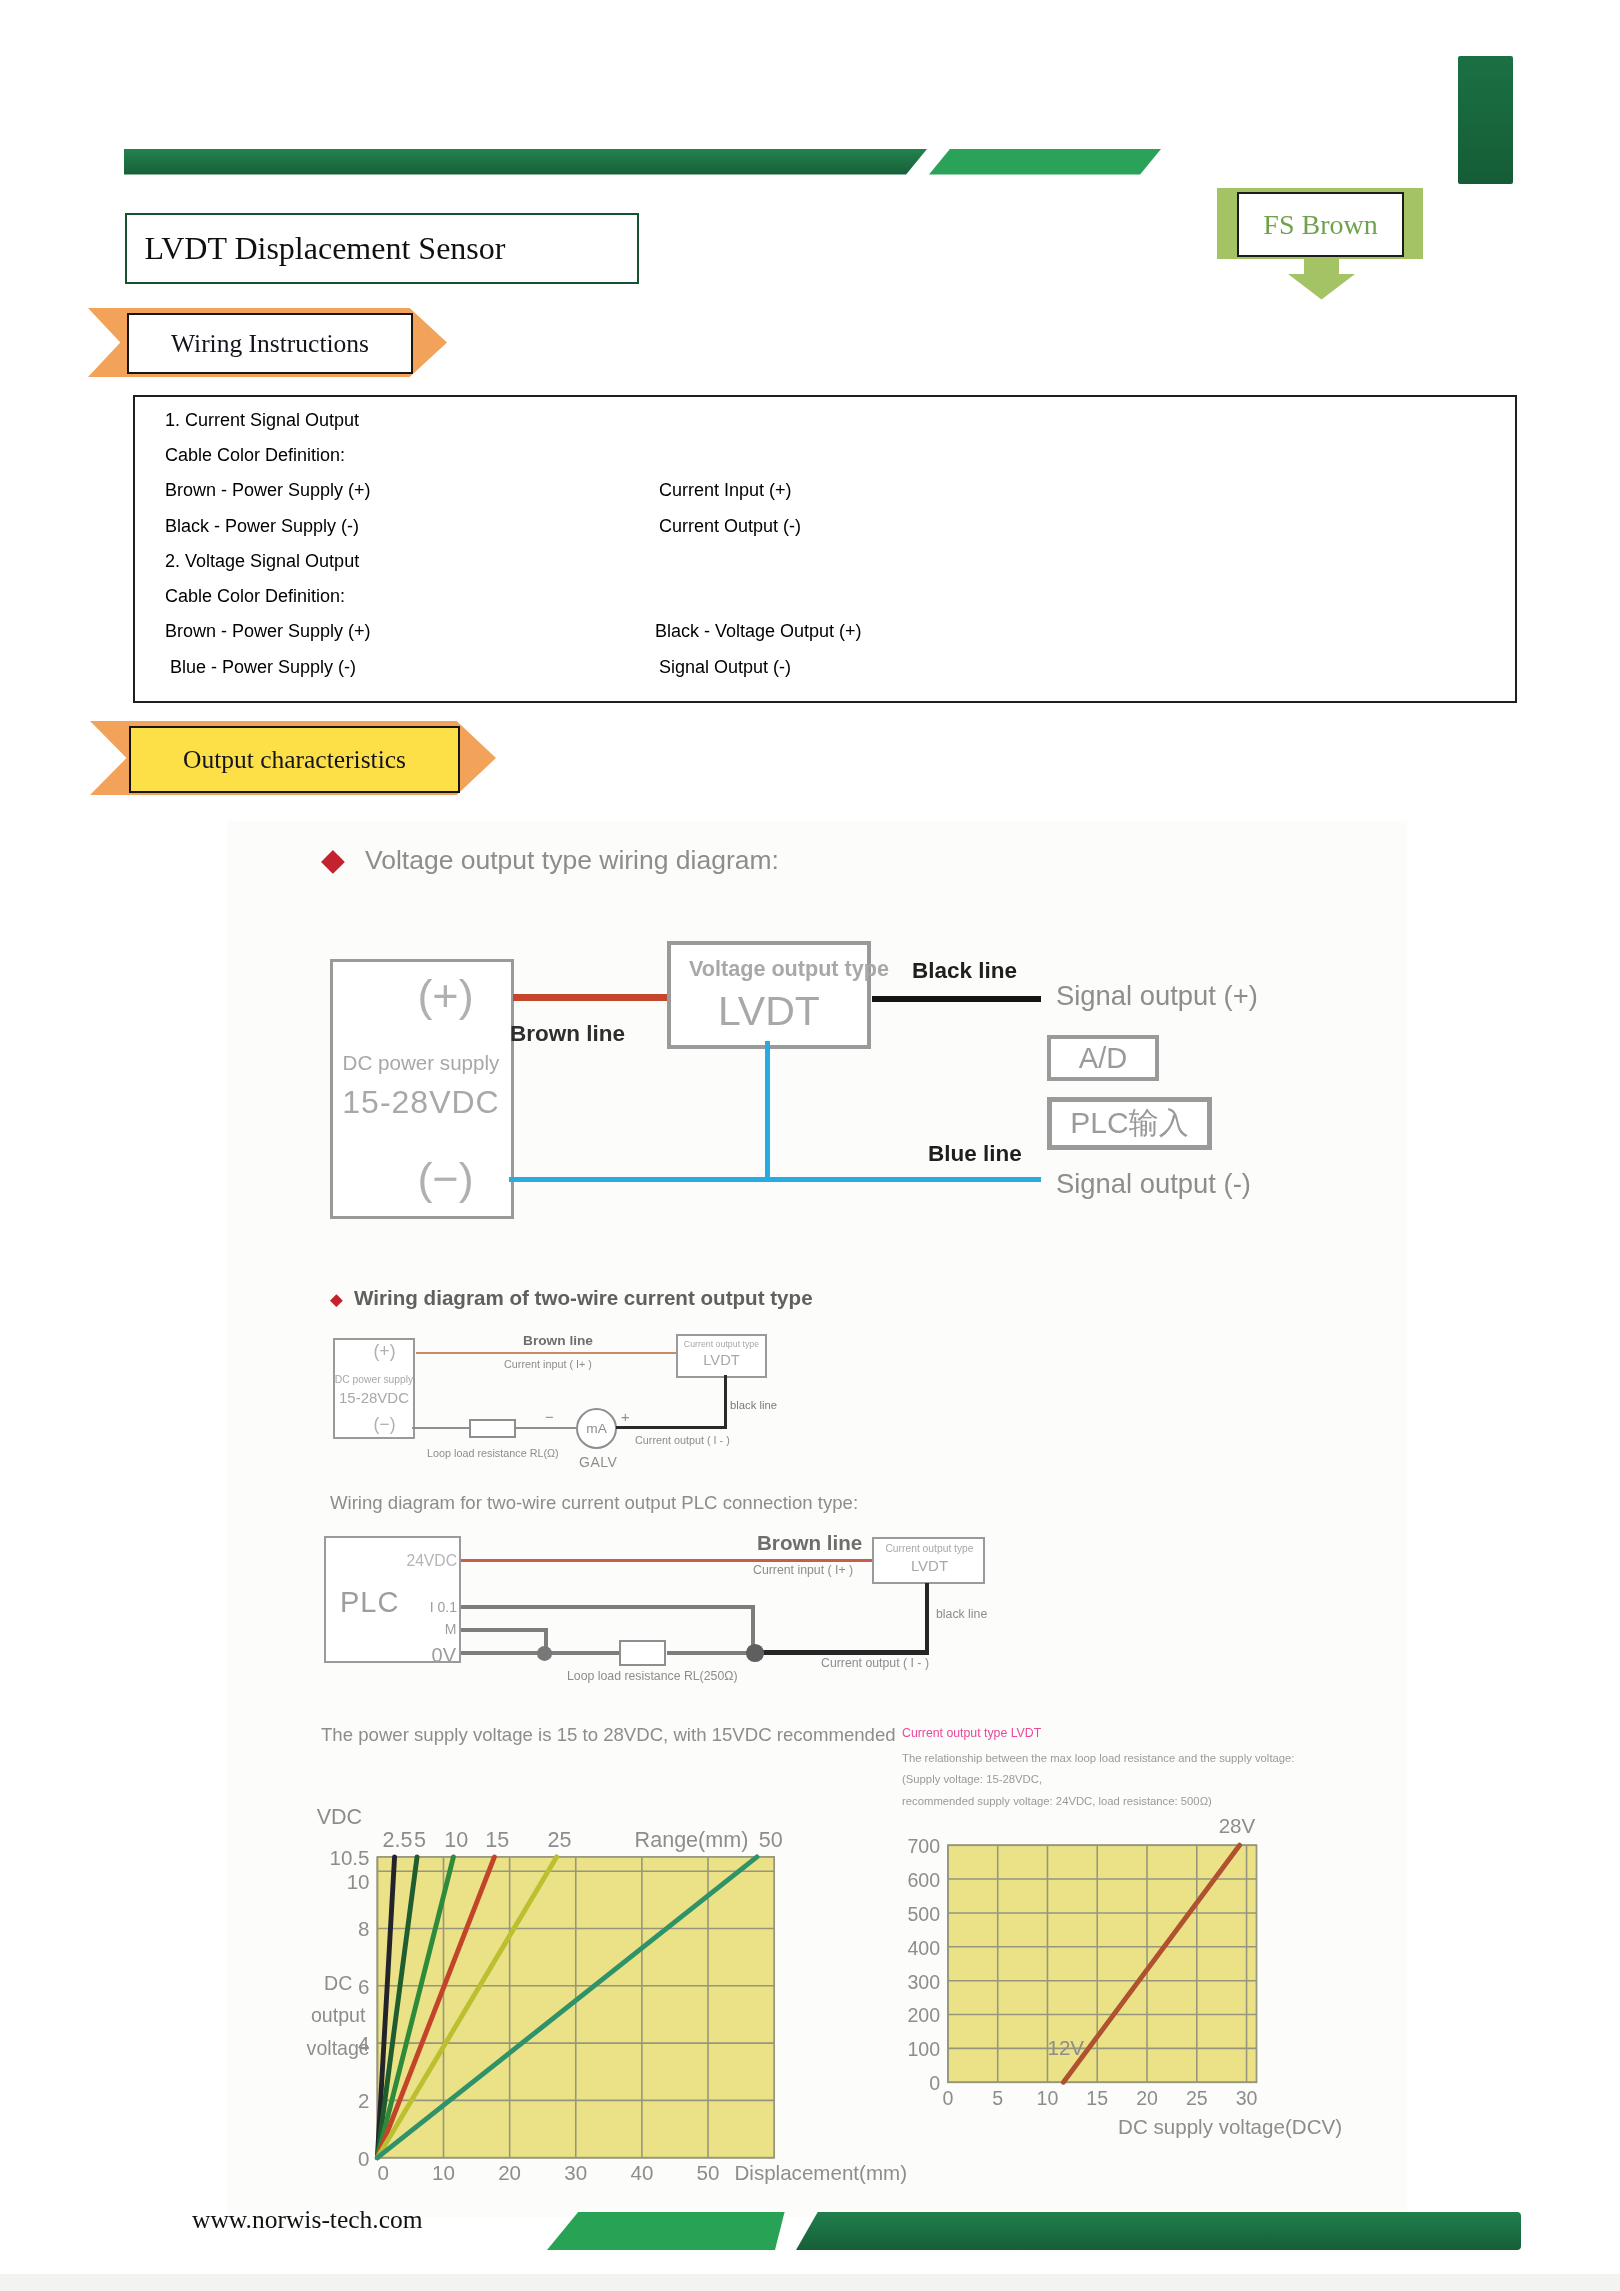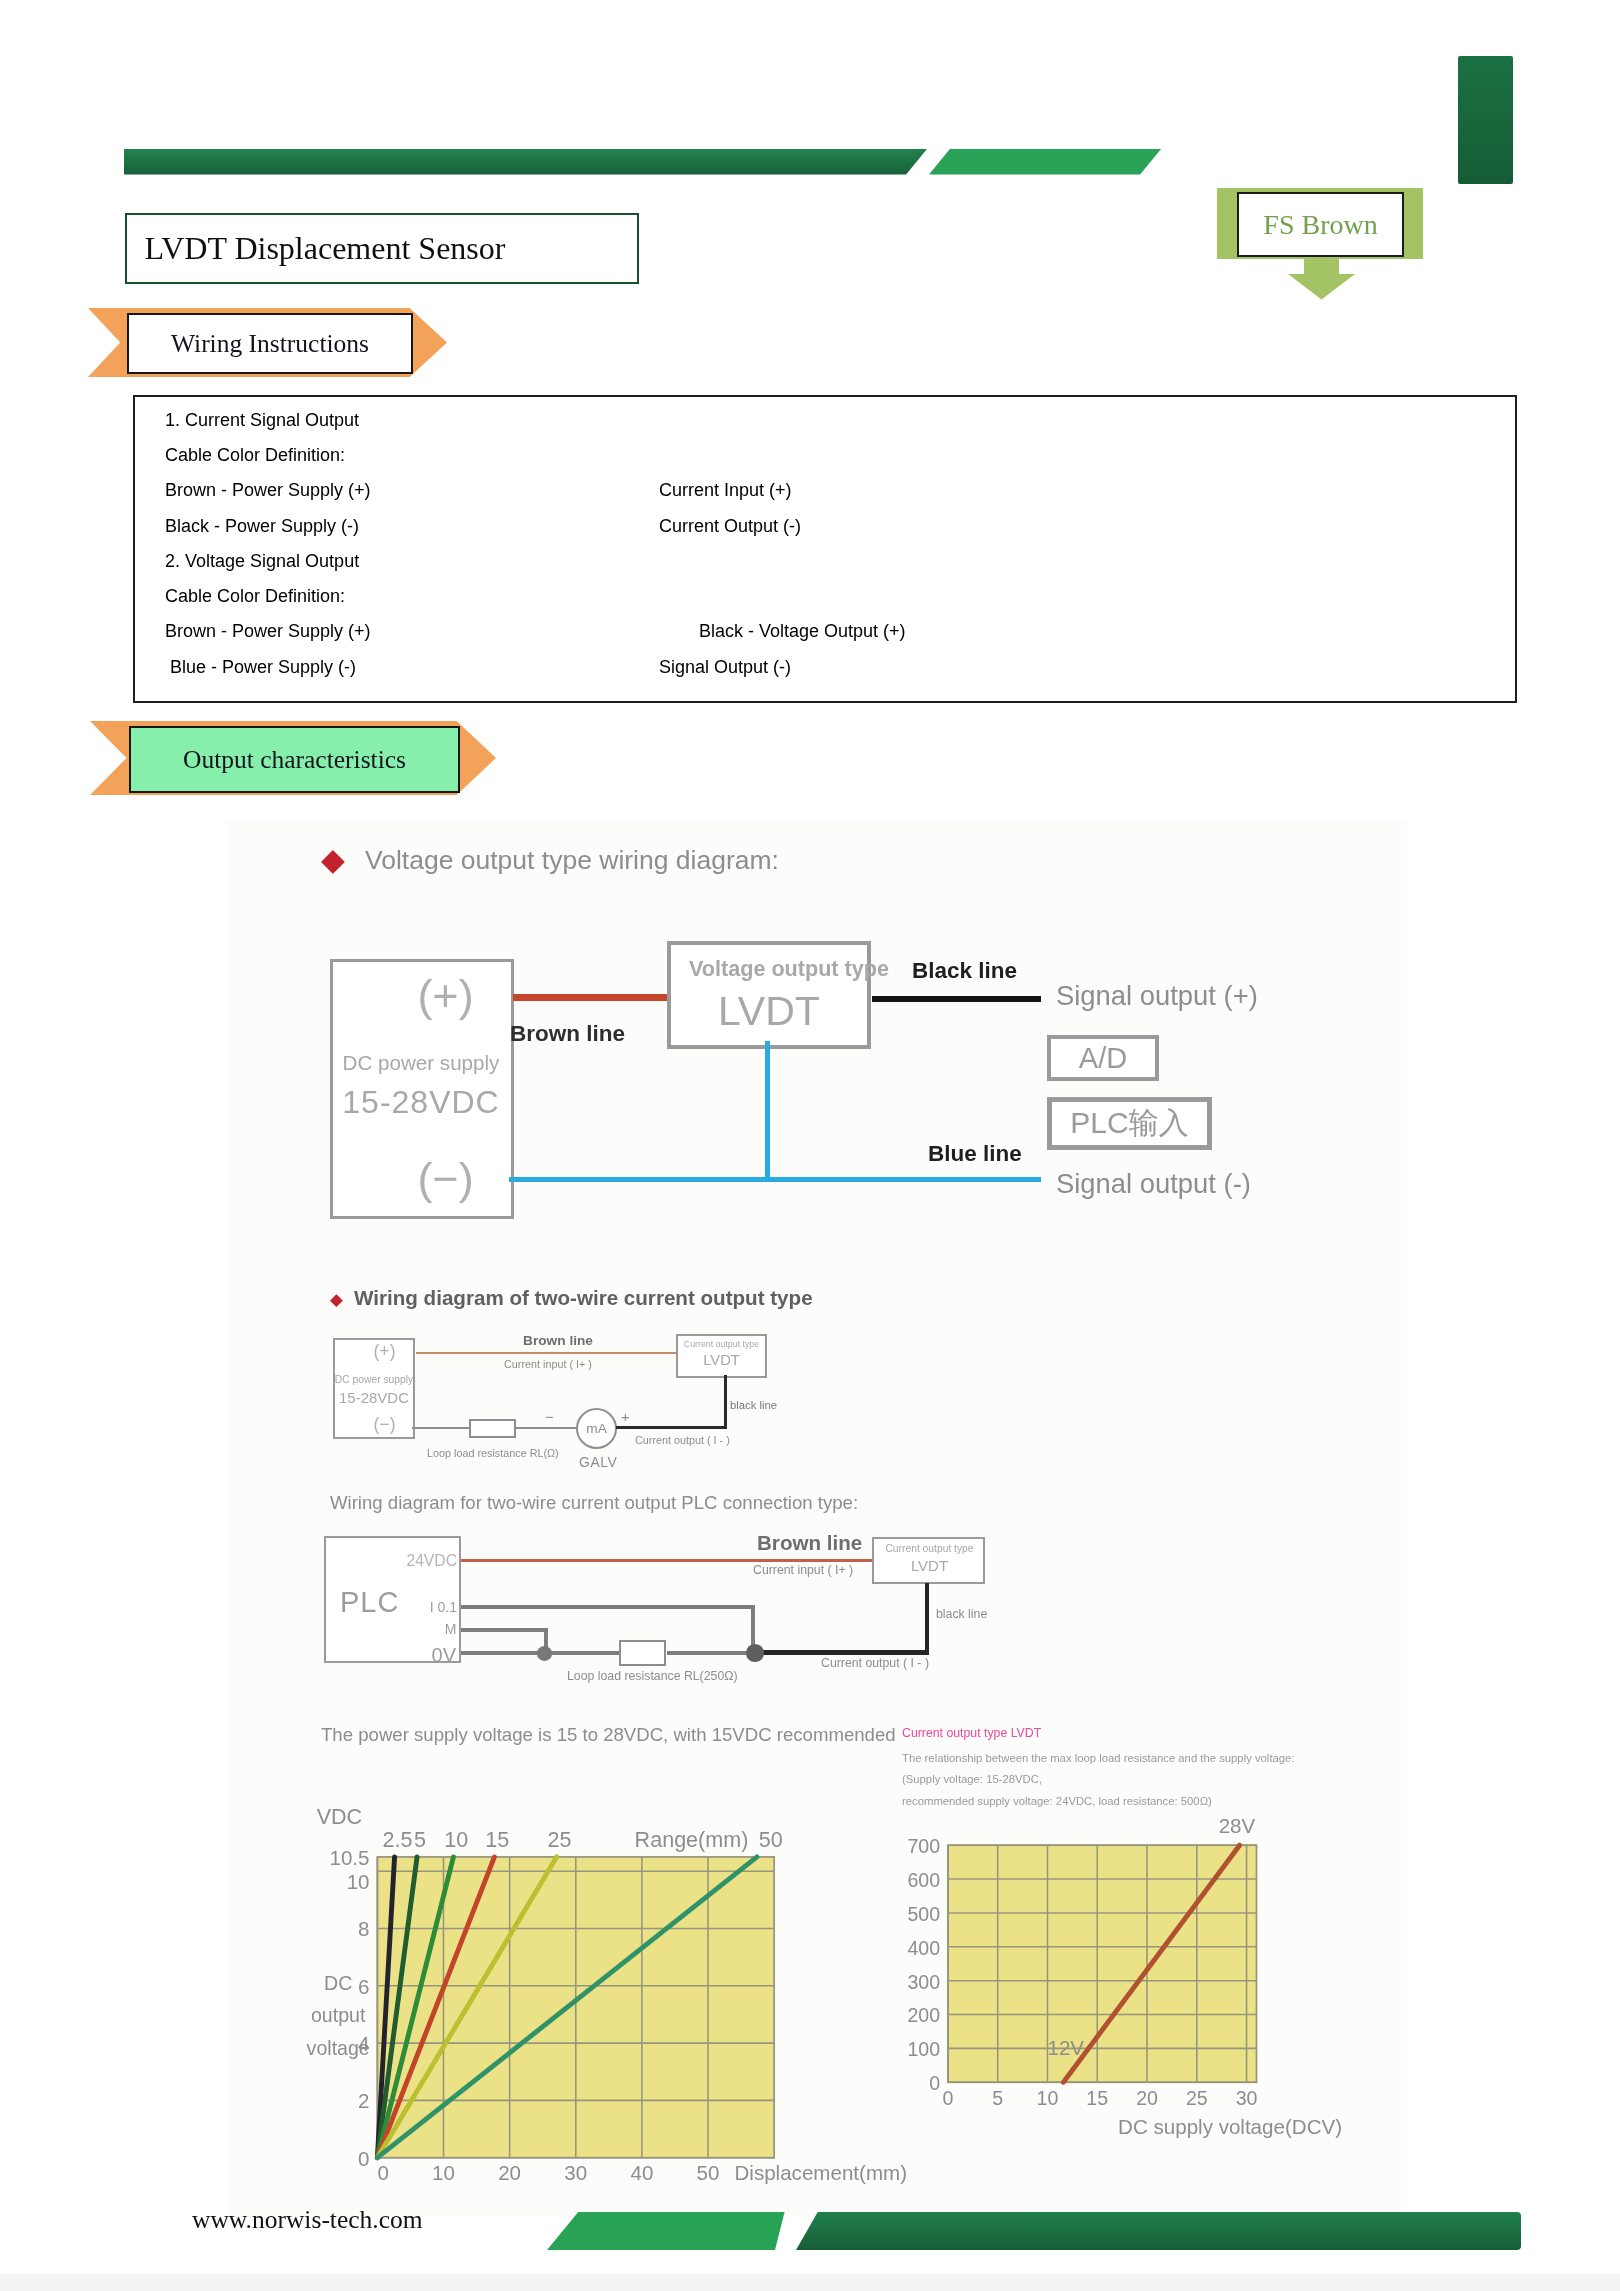--- a/index.html
+++ b/index.html
@@ -45,26 +45,26 @@
   <div class="abs" style="left:133px;top:395px;width:1380px;height:304px;border:2px solid #1f1f1f;"></div>
   <span class="instr" style="left:165px;top:410px;">1. Current Signal Output</span>
   <span class="instr" style="left:165px;top:445px;">Cable Color Definition:</span>
   <span class="instr" style="left:165px;top:480px;">Brown - Power Supply (+)</span>
   <span class="instr" style="left:659px;top:480px;">Current Input (+)</span>
   <span class="instr" style="left:165px;top:516px;">Black - Power Supply (-)</span>
   <span class="instr" style="left:659px;top:516px;">Current Output (-)</span>
   <span class="instr" style="left:165px;top:551px;">2. Voltage Signal Output</span>
   <span class="instr" style="left:165px;top:586px;">Cable Color Definition:</span>
   <span class="instr" style="left:165px;top:621px;">Brown - Power Supply (+)</span>
-  <span class="instr" style="left:655px;top:621px;margin-left:44px;">Black - Voltage Output (+)</span>
+  <span class="instr" style="left:655px;top:621px;">Black - Voltage Output (+)</span>
   <span class="instr" style="left:170px;top:657px;">Blue - Power Supply (-)</span>
   <span class="instr" style="left:659px;top:657px;">Signal Output (-)</span>
 
   <div class="abs" style="left:90px;top:721px;width:406px;height:74px;background:#f2a259;clip-path:polygon(0 0,90.3% 0,100% 50%,90.3% 100%,0 100%,9% 50%);"></div>
-  <div class="abs" style="left:129px;top:726px;width:327px;height:63px;background:#86efac;border:2.9px solid #161616;display:flex;align-items:center;justify-content:center;">
+  <div class="abs" style="left:129px;top:726px;width:327px;height:63px;background:#fde047;border:2.9px solid #161616;display:flex;align-items:center;justify-content:center;">
     <span class="serif" style="font-size:25.5px;color:#14141e;">Output characteristics</span>
   </div>
 
   <div class="abs" style="left:227px;top:821px;width:1180px;height:1396px;background:#fcfcfb;"></div>
 
   <span class="abs diamond" style="left:321px;top:841px;font-size:31px;">◆</span>
   <span class="glabel" style="left:365px;top:845px;font-size:26.5px;font-weight:500;">Voltage output type wiring diagram:</span>
 
   <div class="gbox" style="left:330px;top:959px;width:178px;height:254px;"></div>
   <span class="dtext" style="left:382px;top:970px;width:127px;font-size:45px;font-weight:200;color:#b0b0b0;">(+)</span>

